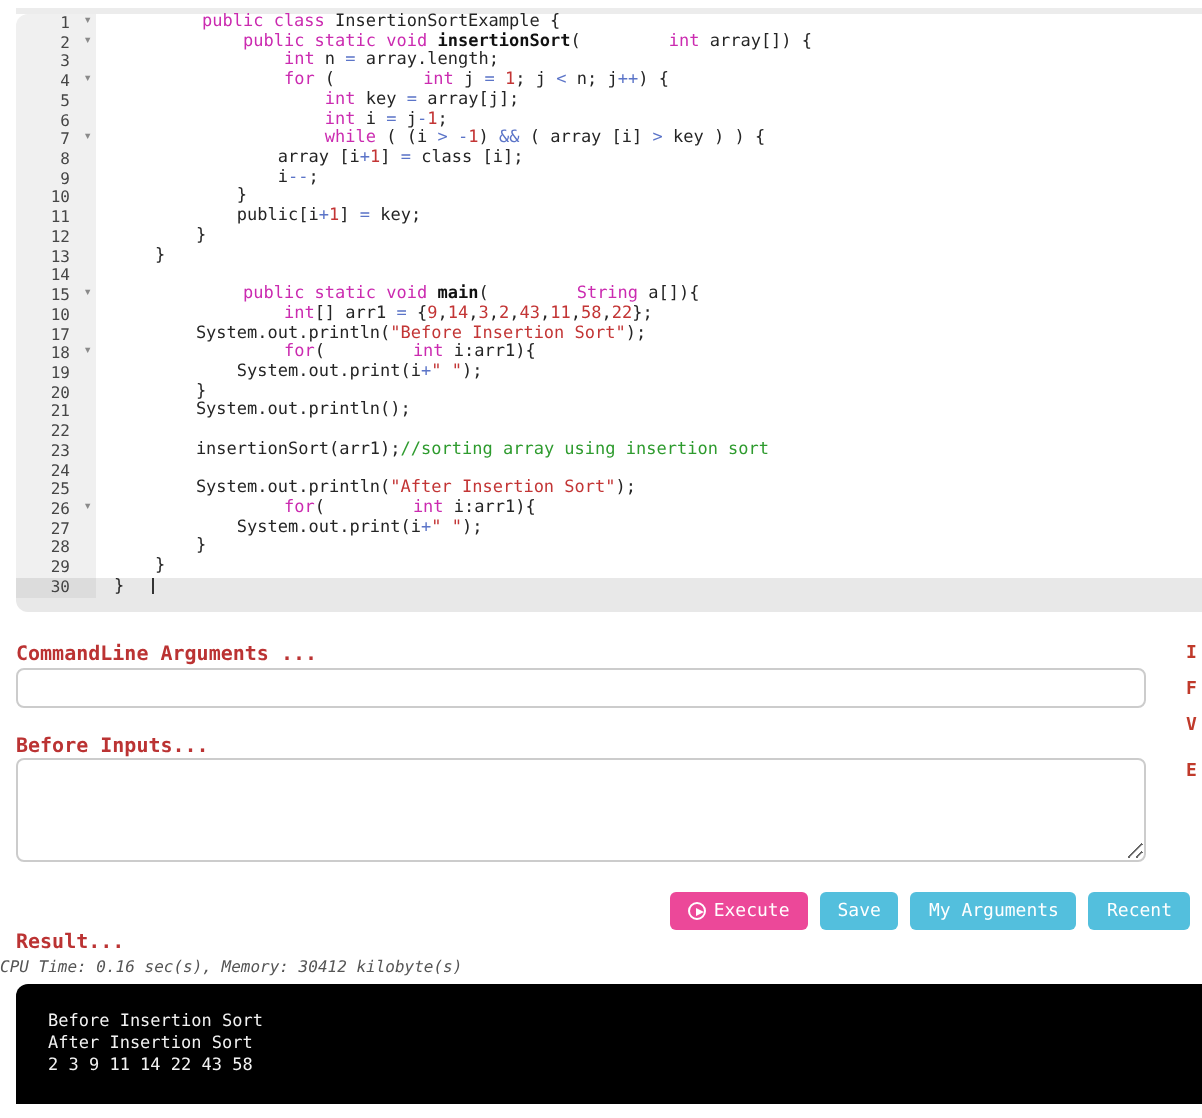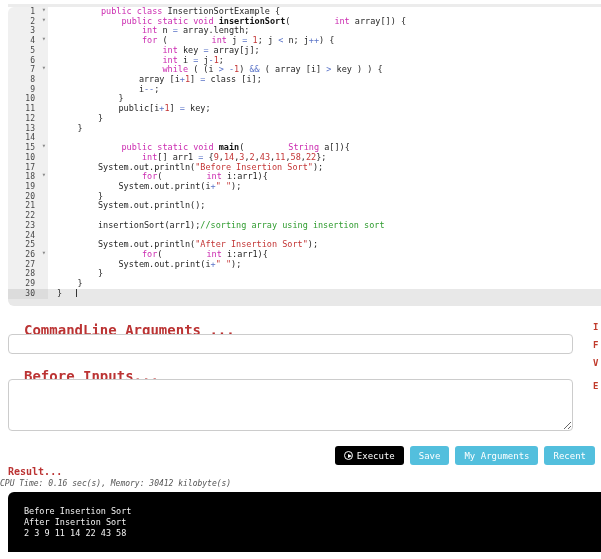--- a/index.html
+++ b/index.html
@@ -24,21 +24,21 @@
 
   .tk-k { color:#cb2bb0;margin-left:44px; }
   .tk-p { color:#252525; }
   .tk-n { color:#c33535; }
   .tk-s { color:#c33535; }
   .tk-c { color:#2e9b2e; }
   .tk-o { color:#5b74c8; }
   .tk-f { color:#111111; font-weight:bold; }
 
   
-  .red-label { position:absolute; left:24px; color:#bb3333; font-size:14px; font-weight:bold; }
+  .red-label { position:absolute; left:8px; color:#bb3333; font-size:10px; font-weight:bold; }
   .args-label { top:322px; }
   .stdin-label { top:368px; }
   .args-input { position:absolute; left:8px; top:334px; width:565px; height:20px;
                 border:1px solid #cccccc; border-radius:4px; font-size:10px;
                 font-family:"DejaVu Sans Mono", monospace; padding:0 6px; outline:none; }
   .stdin-textarea { position:absolute; left:8px; top:379px; width:565px; height:52px;
                 border:1px solid #cccccc; border-radius:4px; font-size:10px;
                 font-family:"DejaVu Sans Mono", monospace; padding:3px 6px;
                 resize:both; outline:none; }
 
@@ -50,21 +50,21 @@
   .side-letter:nth-of-type(2){ top:340px; }
   .side-letter:nth-of-type(3){ top:358px; }
   .side-letter:nth-of-type(4){ top:381px; }
 
   
   .toolbar { position:absolute; left:8px; top:446px; width:587px;
              display:flex; justify-content:flex-end; gap:6px; }
   .btn { border:none; border-radius:3px; color:#ffffff; font-size:9px;
          font-family:"DejaVu Sans Mono", monospace; height:19px; padding:0 9px;
          display:flex; align-items:center; gap:4px; cursor:pointer; }
-  .btn-execute { background:#000000;align-items:center; }
+  .btn-execute { background:#ec4899;align-items:center; }
   .btn-light { background:#53bfdd; }
   .play-icon { display:inline-block; width:9px; height:9px; border:1px solid #fff;
                border-radius:50%; position:relative; }
   .play-icon::after { content:""; position:absolute; left:3px; top:2px;
                       border-left:4px solid #fff; border-top:2.5px solid transparent;
                       border-bottom:2.5px solid transparent; }
 
   
   .result-title { position:absolute; left:8px; top:466px; color:#bb3333;
                   font-size:10px; font-weight:bold; }

